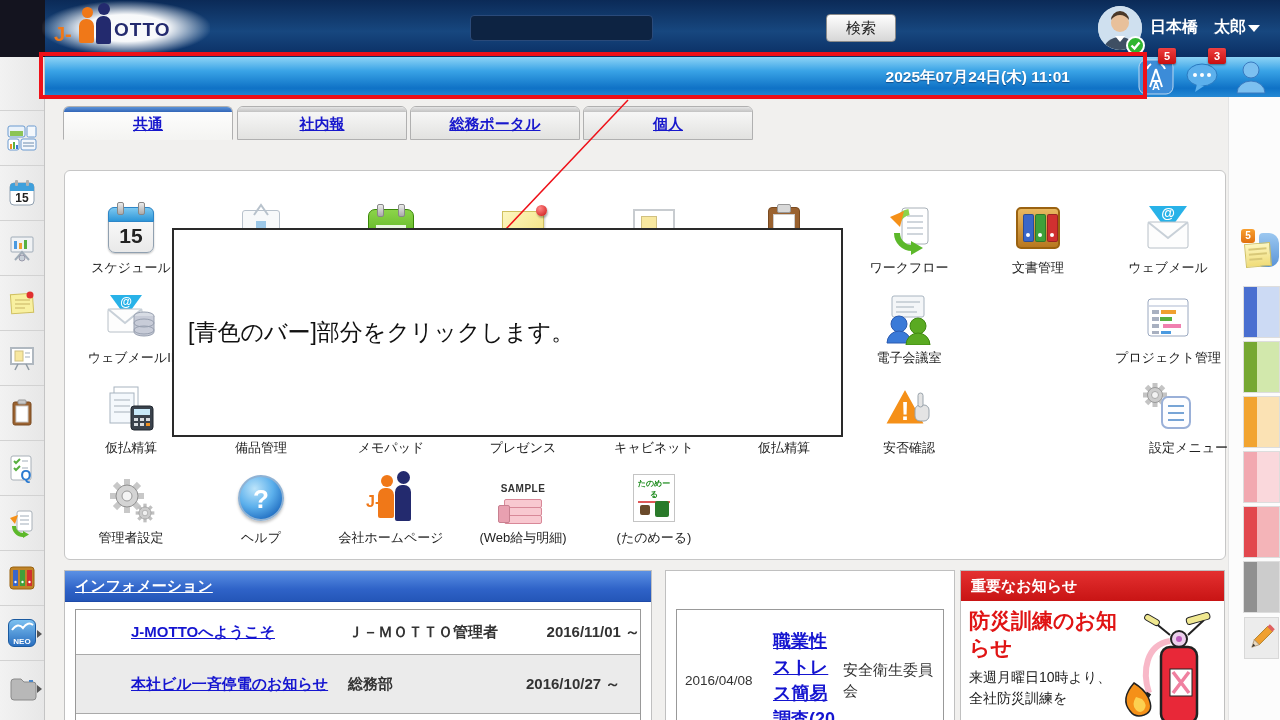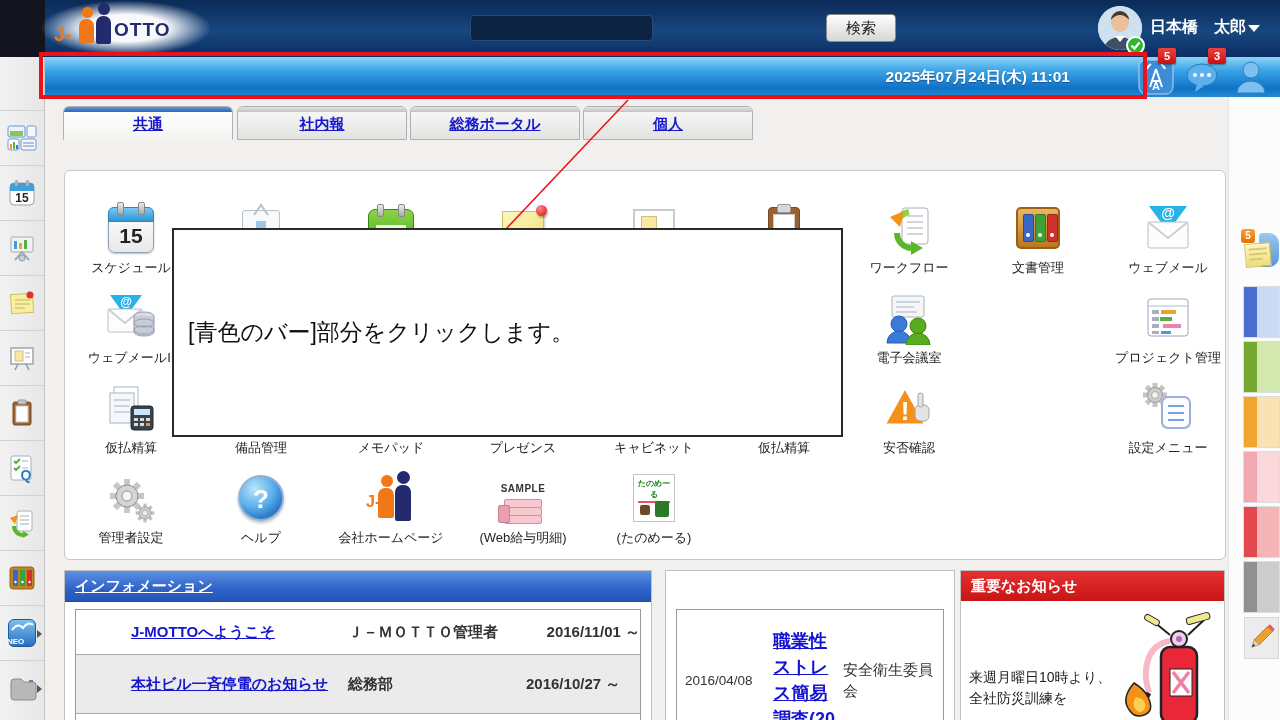--- a/index.html
+++ b/index.html
@@ -395,21 +395,21 @@
           <polygon points="23,6 44,44 2,44" fill="#f59018" stroke="#fff" stroke-width="3" stroke-linejoin="round"></polygon>
           <text x="23" y="39" text-anchor="middle" font-size="26" font-weight="bold" fill="#fff">!</text>
           <g fill="#e4e4e4" stroke="#9aa4ac">
               <rect x="33" y="24" width="14" height="16" rx="5"></rect>
               <rect x="36" y="12" width="5" height="14" rx="2.5"></rect>
             </g>
         </svg>
       </div>
       <div class="mlb">安否確認</div>
     </div>
-    <div class="mi" style="left:1043px;top:210px;">
+    <div class="mi" style="left:1043px;top:210px;text-align:right;">
       <div class="mic">
         <svg width="54" height="54" viewBox="0 0 54 54">
           <g transform="translate(14,14)">
             <g fill="#c4c4c4">
                 <rect x="-2.5" y="-12" width="5" height="24"></rect>
                 <rect x="-2.5" y="-12" width="5" height="24" transform="rotate(45)"></rect>
                 <rect x="-2.5" y="-12" width="5" height="24" transform="rotate(90)"></rect>
                 <rect x="-2.5" y="-12" width="5" height="24" transform="rotate(135)"></rect>
               </g>
             <circle r="7.5" fill="#cccccc" stroke="#9a9a9a"></circle>
@@ -517,20 +517,21 @@
       <div class="irow" style="height:140px;align-items:center;">
         <div style="width:96px;padding-left:8px;box-sizing:border-box;font-size:13.5px;color:#333;">2016/04/08</div>
         <div style="width:66px;"><span class="ilink" style="font-size:18px;line-height:1.45;">職業性ストレス簡易調査(20</span></div>
         <div style="flex:1;padding-left:4px;font-size:15px;color:#333;line-height:1.4;">安全衛生委員会</div>
       </div>
     </div>
   </div>
 
   <div class="panel" style="left:960px;top:570px;width:265px;height:170px;">
     <div class="pheadRed"><span class="pt">重要なお知らせ</span></div>
+    <div style="position:absolute;left:8px;top:36px;width:152px;font-size:21px;font-weight:bold;color:#e01414;line-height:1.3;">防災訓練のお知らせ</div>
     <div style="position:absolute;left:8px;top:96px;width:152px;font-size:14px;color:#222;line-height:1.5;">来週月曜日10時より、全社防災訓練を</div>
     <svg style="position:absolute;right:2px;top:38px;" width="122" height="130" viewBox="0 0 122 130">
       <path d="M70 26 l-16 -13 M88 26 l16 -15" stroke="#222" stroke-width="2"></path>
       <rect x="86" y="6" width="24" height="7" rx="3" fill="#f0e890" stroke="#222" transform="rotate(-16 98 9)"></rect>
       <rect x="44" y="8" width="16" height="6" rx="3" fill="#f0e890" stroke="#222" transform="rotate(30 52 11)"></rect>
       <path d="M70 32 C 46 36, 42 62, 49 84" fill="none" stroke="#f8b8c8" stroke-width="6"></path>
       <path d="M49 84 l-6 10" stroke="#222" stroke-width="5"></path>
       <circle cx="79" cy="30" r="8" fill="#ecd0ec" stroke="#222" stroke-width="2"></circle>
       <circle cx="79" cy="30" r="3" fill="#c060c0"></circle>
       <rect x="61" y="38" width="36" height="76" rx="9" fill="#e82838" stroke="#222" stroke-width="2.5"></rect>
@@ -666,21 +667,21 @@
             </g>
         </svg>
       </div>
     </div>
     <div class="scell" style="top:548px;">
       <div class="sic">
         <div style="position:absolute;inset:1px;border-radius:6px;background:linear-gradient(#7cc0f0,#2a6fc0);border:1px solid #1a5aa0;"></div>
         <svg style="position:absolute;left:2px;top:2px;" width="26" height="14" viewBox="0 0 26 14">
             <path d="M3 10 q6 -8 11 -2 q5 -7 10 -3" stroke="#fff" fill="none" stroke-width="2"></path>
           </svg>
-        <span style="position:absolute;left:0;right:0;bottom:2px;font-size:8px;font-weight:bold;color:#fff;">NEO</span>
+        <span style="position:absolute;left:0;right:0;bottom:2px;text-align:center;font-size:8px;font-weight:bold;color:#fff;">NEO</span>
       </div>
       <div class="sarr"></div>
     </div>
     <div class="scell" style="top:603px;">
       <div class="sic">
         <svg width="30" height="30" viewBox="0 0 30 30">
           <path d="M4 9 a3 3 0 0 1 3 -3 h7 l3 3 h9 a3 3 0 0 1 3 3 v12 a3 3 0 0 1 -3 3 h-19 a3 3 0 0 1 -3 -3 z" fill="#b8b8b8" stroke="#8a8a8a"></path>
           <rect x="22" y="7" width="4" height="2" fill="#4a86c8"></rect>
         </svg>
       </div>

